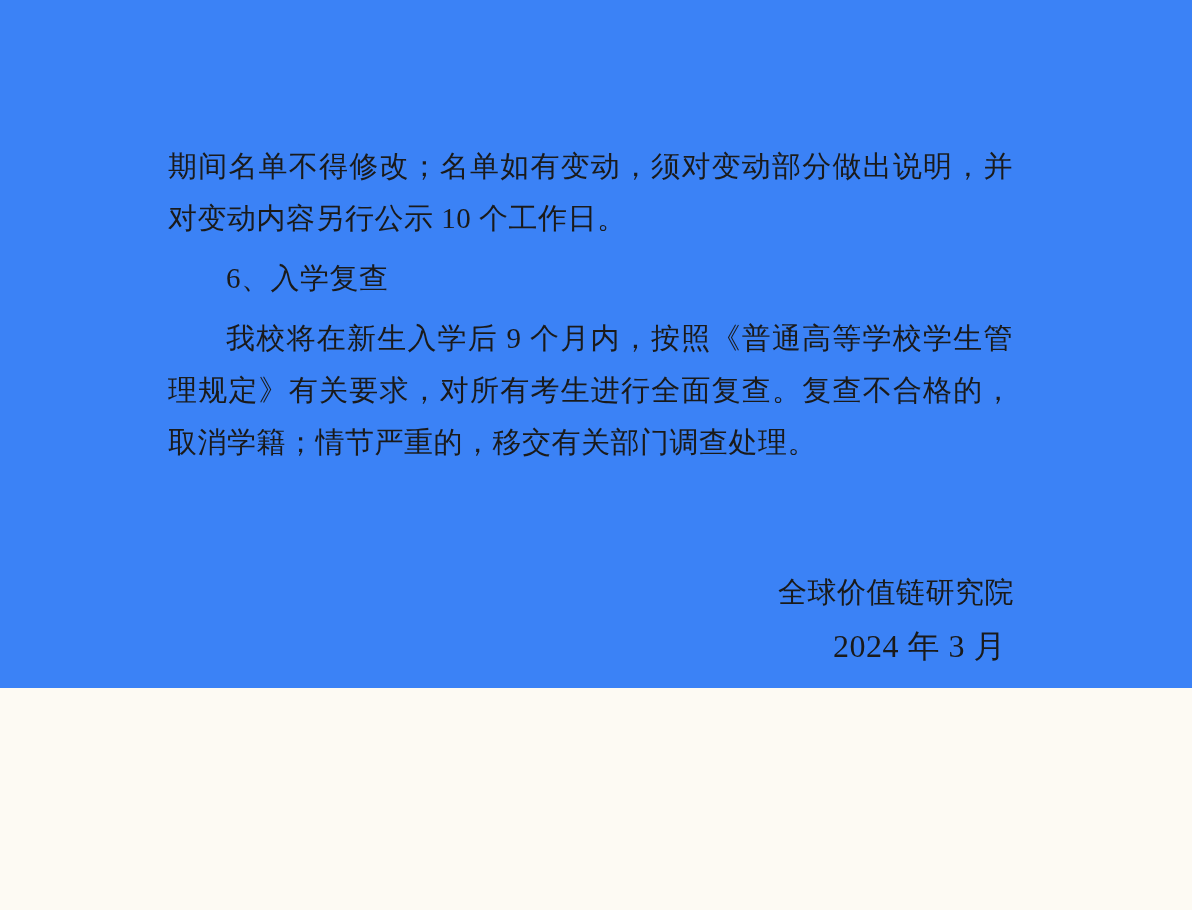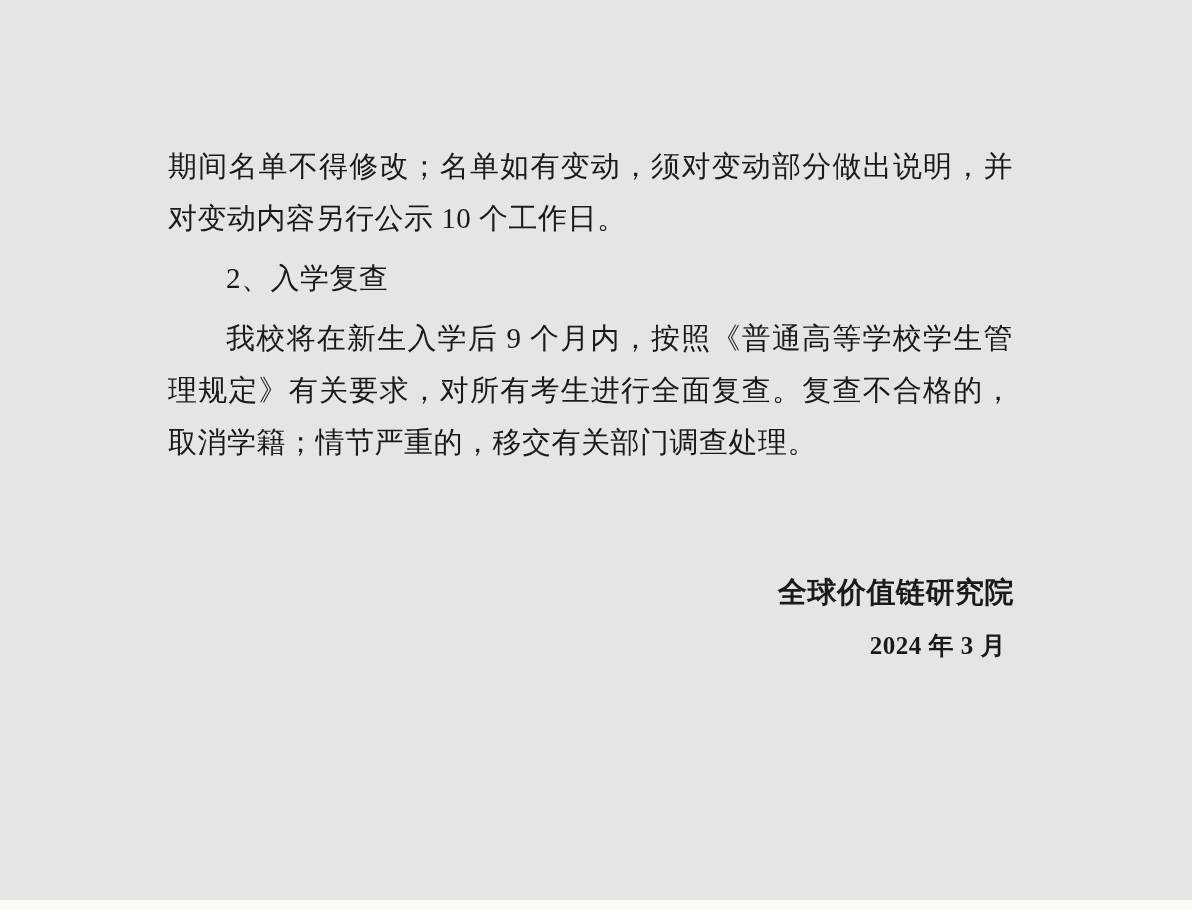--- a/index.html
+++ b/index.html
@@ -10,22 +10,22 @@
     width: 1192px;
     height: 910px;
     background: #fdfaf3;
     font-family: "Liberation Serif", "DejaVu Serif", serif;
     color: #1a1a1a;
     overflow: hidden;
   }
   .page {
     position: relative;
     width: 1192px;
-    height: 900px;
-    background: #e5e5e5;
+    height: 688px;
+    background: #3b82f6;
     box-sizing: border-box;
   }
   .content {
     position: absolute;
     left: 168px;
     top: 140px;
     width: 845px;
   }
   .para {
     font-size: 29px;
@@ -41,43 +41,42 @@
   }
   .spacer-sm {
     height: 8px;
   }
   .signature-block {
     position: absolute;
     right: 178px;
     top: 565px;
     text-align: right;
     width: 420px;
-    font-weight: bold;
   }
   .sig-line {
     font-size: 29px;
     line-height: 54px;
     letter-spacing: 0.5px;
   }
   .sig-date {
-    font-size: 25px;
+    font-size: 32px;
     line-height: 54px;
     letter-spacing: 0.5px;
     padding-right: 8px;
   }
 </style>
 </head>
 <body>
 
 <div class="page">
 
   <div class="content">
     <p class="para">期间名单不得修改；名单如有变动，须对变动部分做出说明，并对变动内容另行公示 10 个工作日。</p>
     <div class="spacer-sm"></div>
-    <p class="para indent">2、入学复查</p>
+    <p class="para indent">6、入学复查</p>
     <div class="spacer-sm"></div>
     <p class="para indent">我校将在新生入学后 9 个月内，按照《普通高等学校学生管理规定》有关要求，对所有考生进行全面复查。复查不合格的，取消学籍；情节严重的，移交有关部门调查处理。</p>
   </div>
 
   <div class="signature-block">
     <div class="sig-line">全球价值链研究院</div>
     <div class="sig-date">2024 年 3 月</div>
   </div>
 
 </div>

